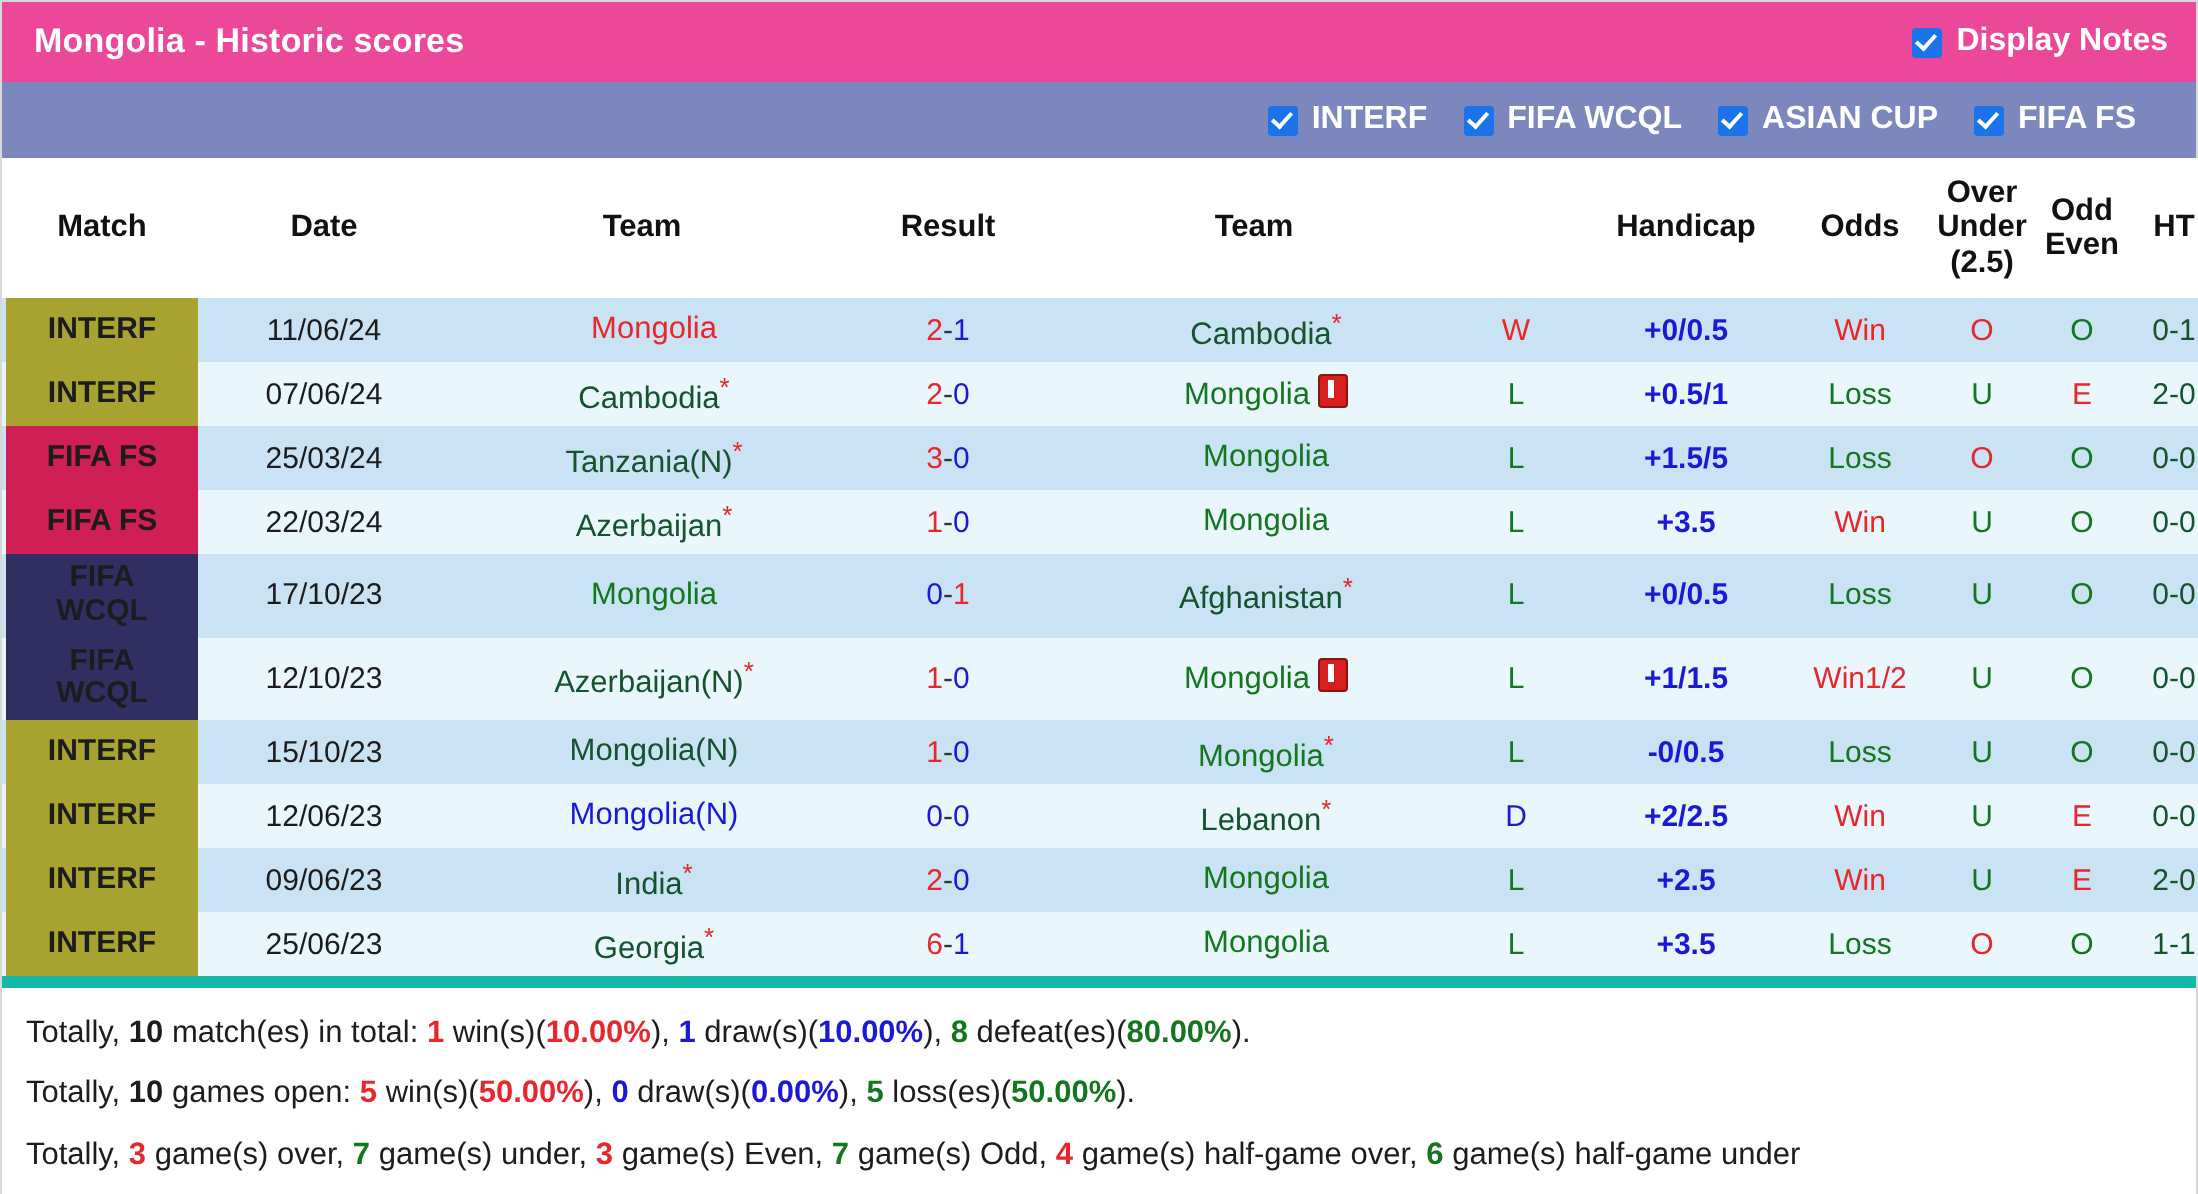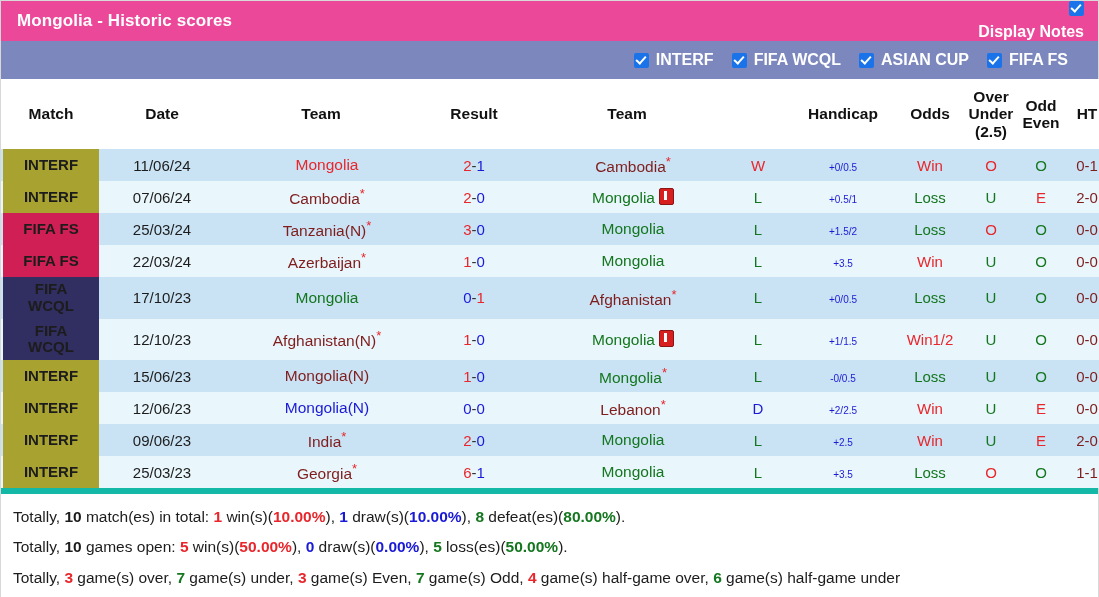--- a/index.html
+++ b/index.html
@@ -35,23 +35,22 @@
   }
   .title-text {
     color: #ffffff;
     font-size: 17px;
     font-weight: bold;
     letter-spacing: .1px;
   }
   .titlebar-right {
     margin-left: auto;
     display: flex;
-    align-items: flex-end;
+    align-items: center;
     gap: 7px;
-    flex-direction: column;
   }
 
   
   .filterbar {
     height: 38px;
     background: #7b87bd;
     display: flex;
     align-items: center;
     justify-content: flex-end;
     padding: 0 12px 0 16px;
@@ -190,23 +189,23 @@
     position: absolute;
     left: 4px; top: 2px;
     width: 3px; height: 9px;
     background: #ffffff;
   }
   .hyphen  { color: #333333; }
 
   .c-red   { color: #e8262b; }
   .c-green { color: #14761e; }
   .c-blue  { color: #1a1ad6; }
-  .c-dark  { color: #7f1d1d; }
-
-  .hcap { color: #1a1ad6; font-size: 10px; }
+  .c-dark  { color: #14532d; }
+
+  .hcap { color: #1a1ad6; font-size: 15px; font-weight: bold; }
 
   
   .summary {
     flex: 0 0 auto;
     border-top: 6px solid #14b8a6;
     padding: 8px 12px 6px 12px;
     box-sizing: border-box;
     background: #ffffff;
   }
   .summary-line {
@@ -335,21 +334,21 @@
                 <div>
                   <div>FIFA FS</div>
                 </div>
               </div>
             </td>
             <td><span>25/03/24</span></td>
             <td><span class="team c-dark">Tanzania(N)</span><span class="star">*</span></td>
             <td><span class="c-red">3</span><span class="hyphen">-</span><span class="c-blue">0</span></td>
             <td><span class="team c-green">Mongolia</span></td>
             <td><span class="c-green">L</span></td>
-            <td><span class="hcap">+1.5/2</span></td>
+            <td><span class="hcap">+1.5/5</span></td>
             <td><span class="c-green">Loss</span></td>
             <td><span class="c-red">O</span></td>
             <td><span class="c-green">O</span></td>
             <td><span class="c-dark">0-0</span></td>
           </tr>
           <tr class="row-even">
             <td class="match-cell">
               <div class="badge" style="background: rgb(208, 31, 84);">
                 <div>
                   <div>FIFA FS</div>
@@ -390,39 +389,39 @@
           <tr class="row-even">
             <td class="match-cell">
               <div class="badge" style="background: rgb(49, 46, 98);">
                 <div>
                   <div>FIFA</div>
                   <div>WCQL</div>
                 </div>
               </div>
             </td>
             <td><span>12/10/23</span></td>
-            <td><span class="team c-dark">Afghanistan(N)</span><span class="star">*</span></td>
+            <td><span class="team c-dark">Azerbaijan(N)</span><span class="star">*</span></td>
             <td><span class="c-red">1</span><span class="hyphen">-</span><span class="c-blue">0</span></td>
             <td><span class="team c-green">Mongolia</span><span class="redcard"></span></td>
             <td><span class="c-green">L</span></td>
             <td><span class="hcap">+1/1.5</span></td>
             <td><span class="c-red">Win1/2</span></td>
             <td><span class="c-green">U</span></td>
             <td><span class="c-green">O</span></td>
             <td><span class="c-dark">0-0</span></td>
           </tr>
           <tr class="row-odd">
             <td class="match-cell">
               <div class="badge" style="background: rgb(168, 163, 48);">
                 <div>
                   <div>INTERF</div>
                 </div>
               </div>
             </td>
-            <td><span>15/06/23</span></td>
+            <td><span>15/10/23</span></td>
             <td><span class="team c-dark">Mongolia(N)</span></td>
             <td><span class="c-red">1</span><span class="hyphen">-</span><span class="c-blue">0</span></td>
             <td><span class="team c-green">Mongolia</span><span class="star">*</span></td>
             <td><span class="c-green">L</span></td>
             <td><span class="hcap">-0/0.5</span></td>
             <td><span class="c-green">Loss</span></td>
             <td><span class="c-green">U</span></td>
             <td><span class="c-green">O</span></td>
             <td><span class="c-dark">0-0</span></td>
           </tr>
@@ -465,21 +464,21 @@
             <td><span class="c-dark">2-0</span></td>
           </tr>
           <tr class="row-even">
             <td class="match-cell">
               <div class="badge" style="background: rgb(168, 163, 48);">
                 <div>
                   <div>INTERF</div>
                 </div>
               </div>
             </td>
-            <td><span>25/03/23</span></td>
+            <td><span>25/06/23</span></td>
             <td><span class="team c-dark">Georgia</span><span class="star">*</span></td>
             <td><span class="c-red">6</span><span class="hyphen">-</span><span class="c-blue">1</span></td>
             <td><span class="team c-green">Mongolia</span></td>
             <td><span class="c-green">L</span></td>
             <td><span class="hcap">+3.5</span></td>
             <td><span class="c-green">Loss</span></td>
             <td><span class="c-red">O</span></td>
             <td><span class="c-green">O</span></td>
             <td><span class="c-dark">1-1</span></td>
           </tr>

